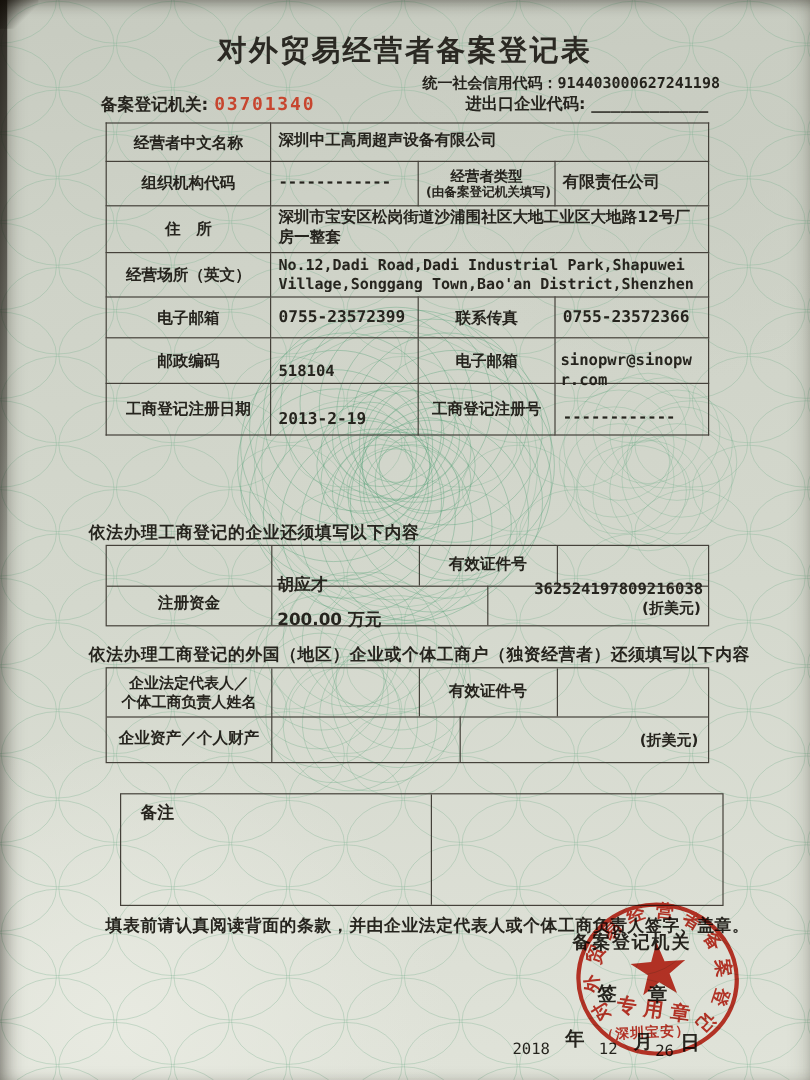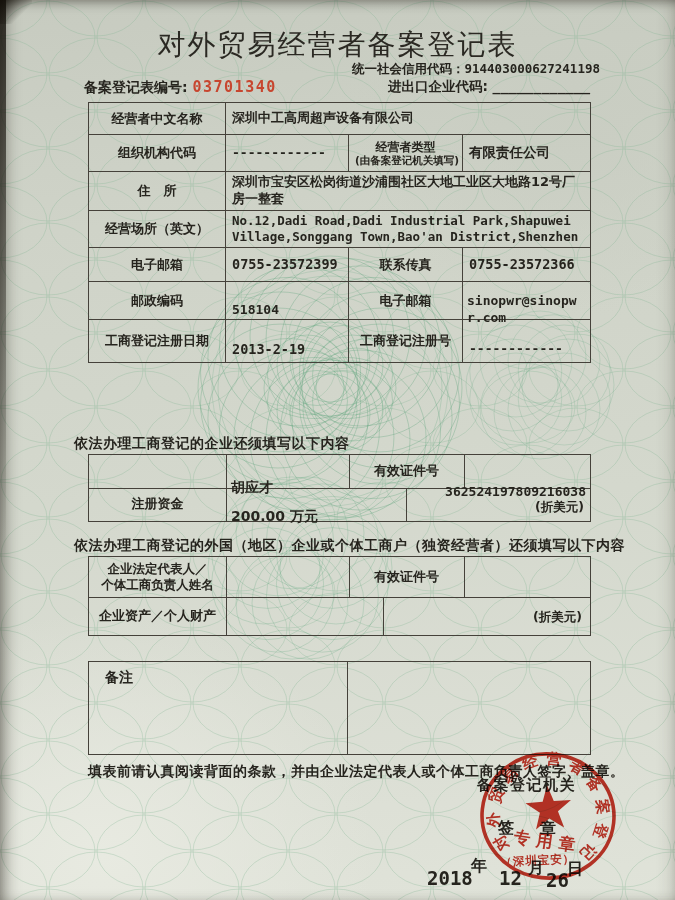--- a/index.html
+++ b/index.html
@@ -18,21 +18,21 @@
                inset 0 -10px 14px -12px rgba(60,55,42,.15);}
   #bg-svg{position:absolute;left:0;top:0;z-index:0;}
   .lat{fill:none;stroke:#7fb292;stroke-width:.7;stroke-opacity:.42;}
   .ros{fill:none;stroke:#57a178;stroke-width:.8;}
   .edge-left{position:absolute;left:0;top:0;width:6px;height:560px;z-index:6;
     background:linear-gradient(to bottom,rgba(18,14,8,.8),rgba(18,14,8,.25) 70%,rgba(18,14,8,0));}
   .corner-tl{position:absolute;left:0;top:0;width:32px;height:24px;z-index:6;
     background:linear-gradient(135deg,rgba(18,14,8,.85),rgba(18,14,8,0) 65%);}
 
   .abs{position:absolute;z-index:2;}
-  .title{left:0;right:0;top:26px;text-align:center;font-size:28px;font-weight:normal;
+  .title{left:0;right:0;top:26px;text-align:center;font-size:24px;font-weight:bold;
     letter-spacing:2px;color:#2b2923;}
   .credit{left:352px;top:61px;font-size:12.5px;font-weight:bold;white-space:nowrap;}
   .mono{font-family:"DejaVu Sans Mono","Liberation Mono",monospace;}
   .form-no{left:84px;top:78px;font-size:14px;font-weight:bold;white-space:nowrap;}
   .form-no .red{color:#c7462f;font-size:15px;letter-spacing:1.5px;font-weight:bold;}
   .ie-code{left:388px;top:78px;font-size:13.5px;font-weight:bold;white-space:nowrap;}
 
   table.t1{position:absolute;left:88px;top:102px;z-index:2;width:502px;
     border-collapse:collapse;table-layout:fixed;}
   table.t1 td{border:1px solid #45413a;padding:2px 6px;vertical-align:middle;
@@ -55,21 +55,21 @@
   .vl,.hl{position:absolute;background:#45413a;}
   .vl{width:1px;}.hl{height:1px;}
   .clabel{position:absolute;display:flex;flex-direction:column;align-items:center;
     justify-content:center;text-align:center;font-weight:600;color:#26241e;line-height:1.25;}
   .ovl{position:absolute;font-weight:700;white-space:nowrap;}
 
   .remark-label{position:absolute;left:16px;top:7px;font-size:14px;font-weight:600;}
   .instruction{left:88px;top:763px;font-size:14px;font-weight:bold;letter-spacing:.5px;white-space:nowrap;}
   .authority{left:477px;top:776px;font-size:15px;font-weight:bold;letter-spacing:1.5px;z-index:2;}
   .sign{font-size:16px;font-weight:bold;z-index:2;}
-  .datepart{z-index:2;font-size:19px;font-weight:bold;}
+  .datepart{z-index:2;font-size:13px;}
   .datelab{z-index:2;font-size:16px;font-weight:bold;}
 
   #stamp-svg{position:absolute;left:477px;top:747px;z-index:4;mix-blend-mode:multiply;opacity:.93;}
   .arcch{fill:#c8291b;font-size:15px;font-weight:bold;text-anchor:middle;}
   .stamp-center{fill:#c8291b;font-size:16.5px;font-weight:bold;letter-spacing:6px;text-anchor:middle;}
   .stamp-sub{fill:#c8291b;font-size:11.5px;font-weight:bold;text-anchor:middle;letter-spacing:1px;}
 </style>
 </head>
 <body>
 
@@ -392,21 +392,21 @@
   <div class="edge-left"></div>
   <div class="corner-tl"></div>
 
   <div class="abs title">对外贸易经营者备案登记表</div>
 
   <div class="abs credit">
     <span>统一社会信用代码：</span><span class="mono">914403000627241198</span>
   </div>
 
   <div class="abs form-no">
-    <span>备案登记表编号:</span>
+    <span>备案登记机关:</span>
     <span class="red mono">03701340</span>
   </div>
 
   <div class="abs ie-code">
     <span>进出口企业代码:</span>
     <span class="mono">____________</span>
   </div>
 
   <table class="t1">
     <colgroup>
@@ -484,21 +484,21 @@
     <div class="hl" style="left:0;top:40px;width:501px"></div>
     <div class="clabel" style="left:0;top:0;width:137px;height:40px;font-size:12.5px">
       <span>企业法定代表人／</span>
       <span>个体工商负责人姓名</span>
     </div>
     <div class="clabel" style="left:260px;top:0;width:115px;height:40px;font-size:13px">有效证件号</div>
     <div class="clabel" style="left:0;top:40px;width:137px;height:38px;font-size:13px">企业资产／个人财产</div>
     <div class="ovl" style="right:8px;top:52px;font-size:12.5px;font-weight:600">(折美元)</div>
   </div>
 
-  <div class="box" style="left:88px;top:661px;width:501px;height:92px">
+  <div class="box" style="left:100px;top:661px;width:501px;height:92px">
     <div class="vl" style="left:258px;top:0;height:92px"></div>
     <div class="remark-label">备注</div>
   </div>
 
   <div class="abs instruction">填表前请认真阅读背面的条款，并由企业法定代表人或个体工商负责人签字、盖章。</div>
 
   <div class="abs authority">备案登记机关</div>
   <div class="abs sign" style="left:498px;top:818px">签</div>
   <div class="abs sign" style="left:540px;top:819px">章</div>
 

